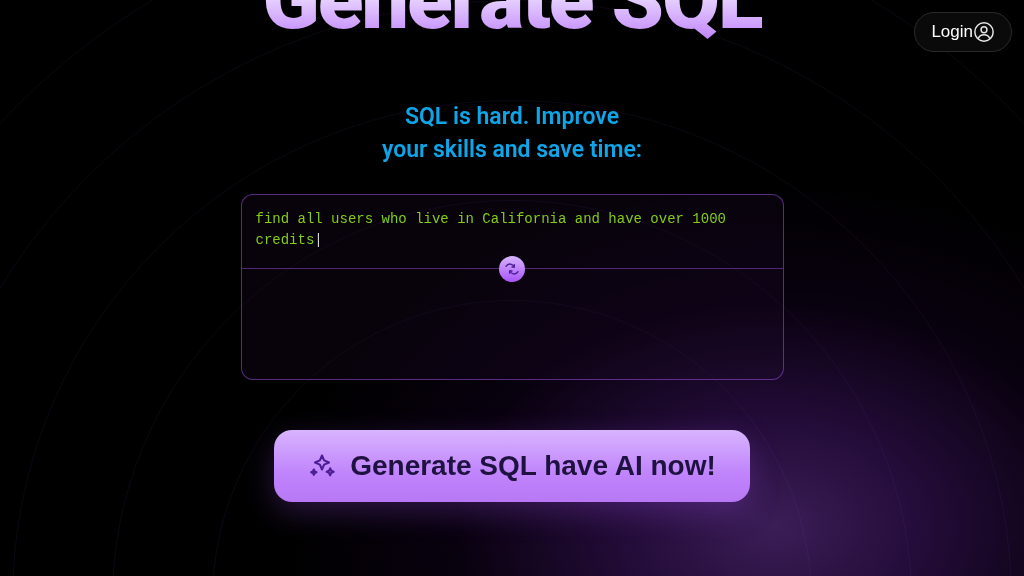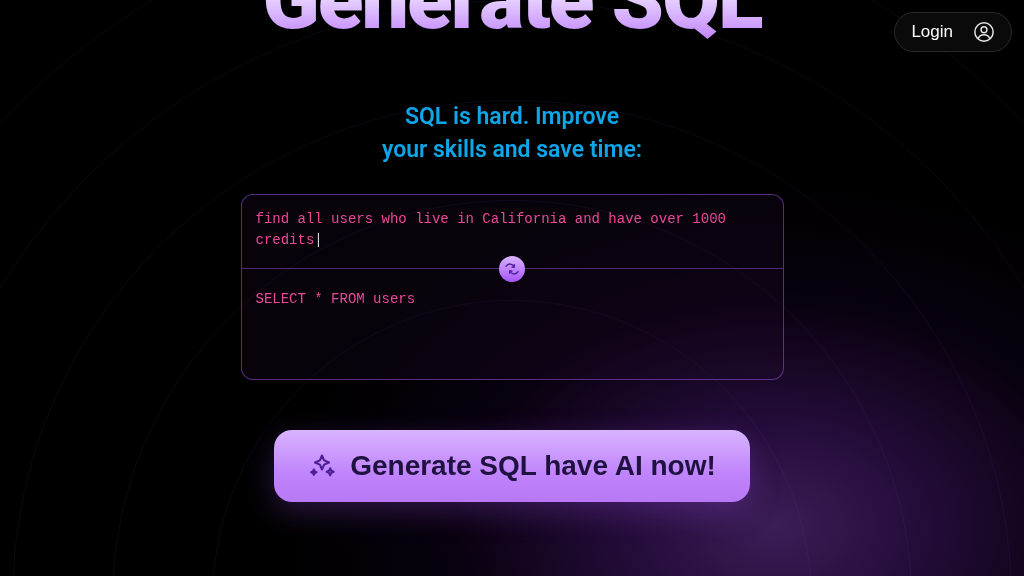--- a/index.html
+++ b/index.html
@@ -47,21 +47,21 @@
       right: 12px;
       background: #0a0a0a;
       border: 1px solid #2a2a2a;
       color: #ffffff;
       padding: 8px 16px;
       border-radius: 24px;
       font-size: 17px;
       font-weight: 500;
       display: flex;
       align-items: center;
-      gap: 20px;
+      gap: 0;
       cursor: pointer;
       z-index: 10;
     }
     .login-btn svg {
       width: 22px;
       height: 22px;
     }
 
     .hero {
       position: relative;
@@ -93,21 +93,21 @@
       line-height: 1.45;
     }
     .preview-box {
       margin-top: 28px;
       width: 543px;
       border: 1px solid rgba(168, 85, 247, 0.5);
       border-radius: 12px;
       background: rgba(30, 10, 45, 0.25);
       font-family: "SFMono-Regular", Consolas, "Liberation Mono", Menlo, monospace;
       font-size: 14px;
-      color: #ec4899;
+      color: #84cc16;
       position: relative;
     }
     .pb-top {
       padding: 14px 14px 18px 14px;
       line-height: 1.45;
     }
     .pb-divider {
       position: relative;
       height: 1px;
       background: rgba(168, 85, 247, 0.45);
@@ -200,21 +200,20 @@
       <div class="swap-btn">
         <svg viewBox="0 0 24 24" fill="none" stroke-width="2" stroke-linecap="round" stroke-linejoin="round">
           <path d="M3 8c2-3 5-4 8-3 2 .7 3.5 2.3 4.5 4"></path>
           <path d="M15.5 5.5 L15.5 9 L12 9"></path>
           <path d="M21 16c-2 3-5 4-8 3-2-.7-3.5-2.3-4.5-4"></path>
           <path d="M8.5 18.5 L8.5 15 L12 15"></path>
         </svg>
       </div>
     </div>
     <div class="pb-bottom">
-      <div>SELECT * FROM users</div>
     </div>
   </div>
 
   <button class="cta-btn">
     <svg viewBox="0 0 24 24" fill="none" stroke="#4c1d95" stroke-width="1.8" stroke-linecap="round" stroke-linejoin="round">
       <path d="M12 3l1.8 4.2L18 9l-4.2 1.8L12 15l-1.8-4.2L6 9l4.2-1.8L12 3z"></path>
       <path d="M19 14l.9 2.1L22 17l-2.1.9L19 20l-.9-2.1L16 17l2.1-.9L19 14z"></path>
       <path d="M5 15l.7 1.6L7.3 17.3 5.7 18 5 19.6 4.3 18 2.7 17.3 4.3 16.6 5 15z"></path>
     </svg>
     <span>Generate SQL have AI now!</span>

